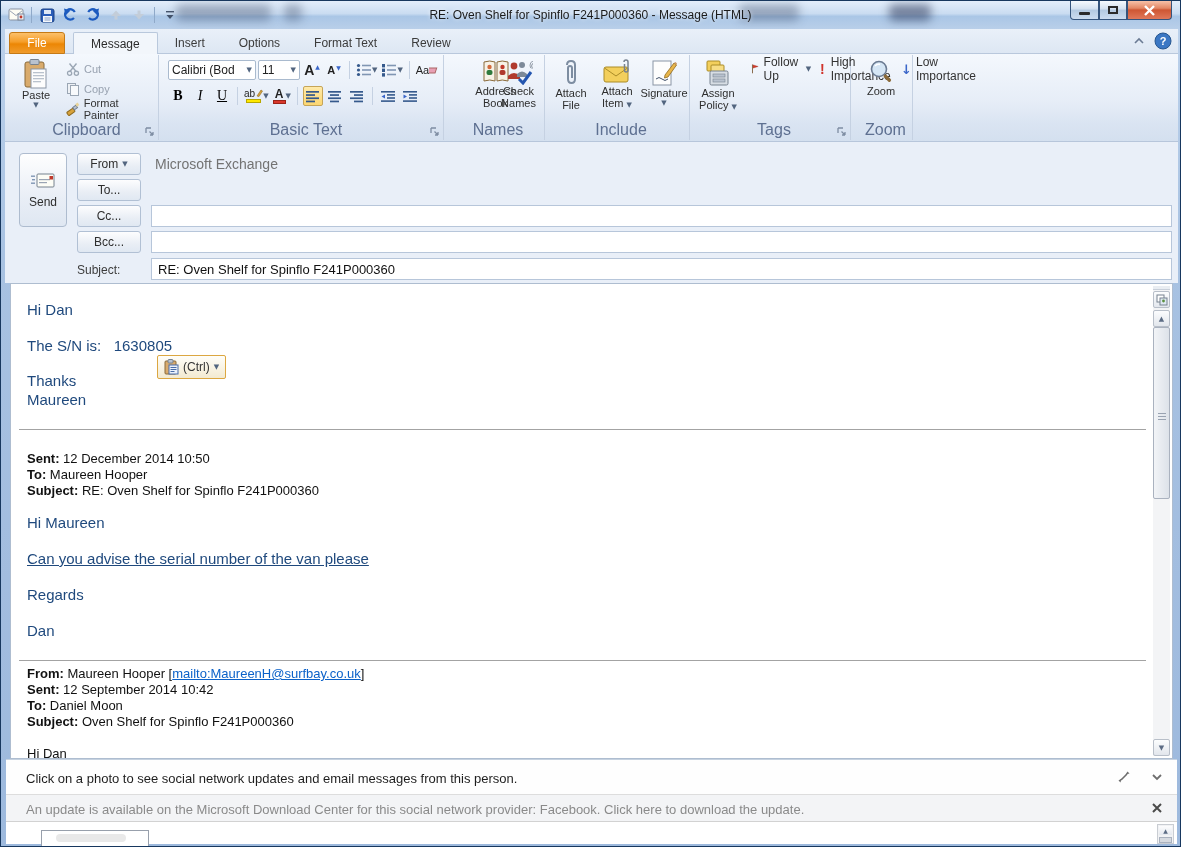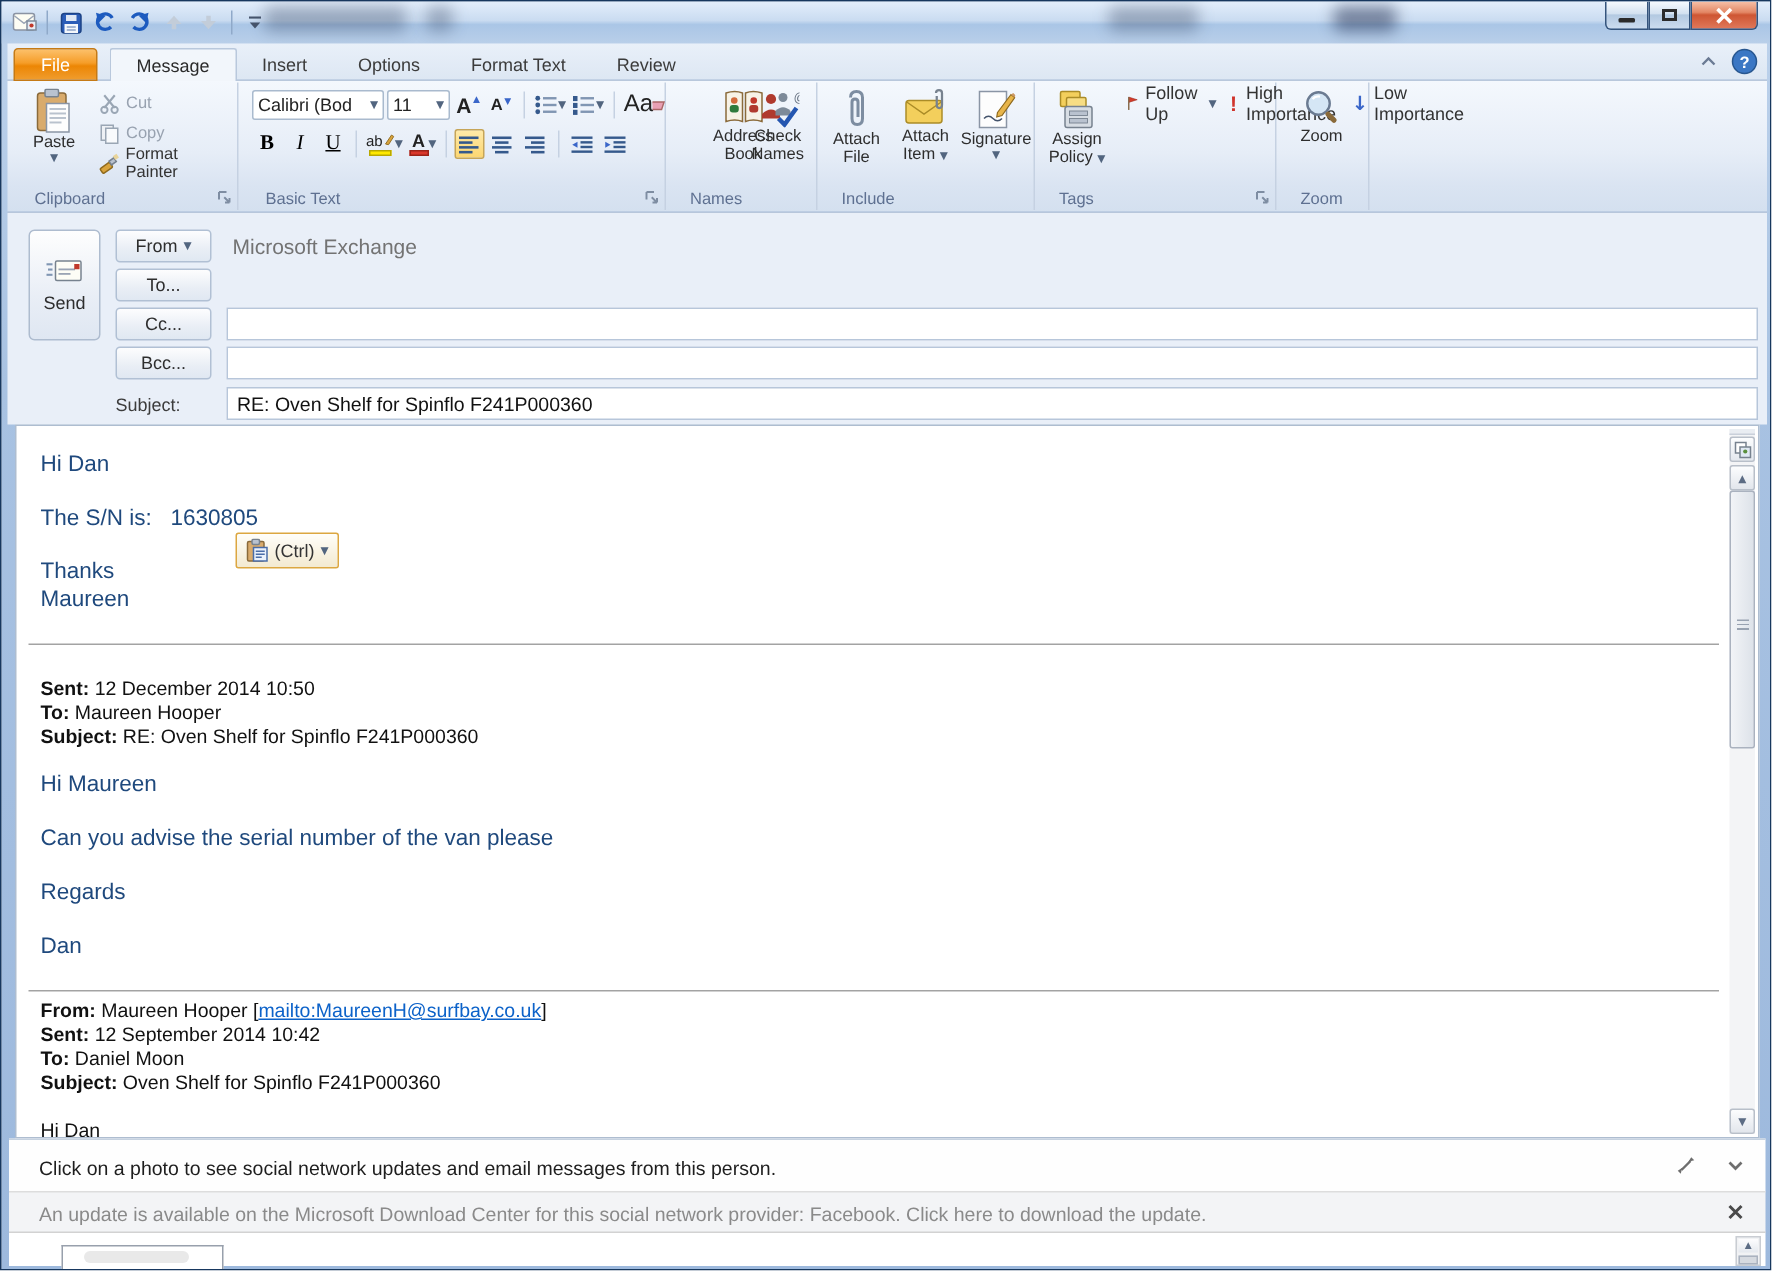--- a/index.html
+++ b/index.html
@@ -36,22 +36,22 @@
     background:linear-gradient(180deg,#fcc06a 0%,#f59d28 45%,#ec8604 55%,#f09c2d 100%); }
   .tab { height:23px; padding:0 17px; display:flex; align-items:center; font-size:12px; color:#3b3b3b; }
   .tab.selected { background:#f2f6fb; border:1px solid #b9c8dc; border-bottom:1px solid #f2f6fb;
     border-radius:2px 2px 0 0; margin-bottom:-1px; color:#2b2b2b; }
   .tabrow-right { position:absolute; right:6px; top:3px; display:flex; gap:8px; align-items:center; }
   
   .ribbon { position:absolute; left:4px; top:53px; width:1173px; height:88px;
     background:linear-gradient(180deg,#f4f8fd 0%,#e6edf7 55%,#dae4f2 80%,#d4e0ef 100%);
     border-bottom:1px solid #b7c6db; }
   .rgroup { position:absolute; top:1px; height:85px; border-right:1px solid #c5d1e2; }
-  .rgroup-label { position:absolute; bottom:1px; left:16px; width:100%; text-align:left;
-    font-size:11px; color:#5e7091; }
+  .rgroup-label { position:absolute; bottom:1px; left:4px; width:100%; text-align:center;
+    font-size:16px; color:#5e7091; }
   .launcher { position:absolute; right:3px; bottom:3px; width:11px; height:11px; }
   .bigbtn { display:flex; flex-direction:column; align-items:center; justify-content:flex-start;
     border:1px solid transparent; border-radius:3px; font-size:11px; color:#2e2e2e; text-align:center; line-height:12px; }
   .bigbtn .drop { margin-top:1px; }
   .drop { font-family:"DejaVu Sans",sans-serif; font-size:7px; color:#52657f; line-height:6px; }
   .smallbtn { display:flex; align-items:center; gap:4px; font-size:11px; color:#333; height:20px; padding:0 3px; border-radius:2px; }
   .disabled-txt { color:#98a2b0; }
   .boxctl { background:#fff; border:1px solid #a9bace; height:20px; display:flex; align-items:center;
     font-size:12px; color:#222; padding:0 3px; border-radius:2px; }
   .boxctl .drop { margin-left:auto; padding-left:3px; }
@@ -171,20 +171,21 @@
           </svg>
       </span>
       <span class="qat-sep"></span>
       <span class="qat-btn">
         <svg width="10" height="10" viewBox="0 0 10 10">
             <rect x="1" y="1" width="8" height="1.4" fill="#44536b"></rect>
             <polygon points="1.5,5 8.5,5 5,9" fill="#44536b"></polygon>
           </svg>
       </span>
     </div>
+    <div class="window-title">RE: Oven Shelf for Spinflo F241P000360  -  Message (HTML)</div>
     <div class="caption">
       <div class="cap min">
           <div class="minline"></div>
         </div>
       <div class="cap max">
           <div class="maxbox"></div>
         </div>
       <div class="cap close">
         <svg width="13" height="11" viewBox="0 0 13 11">
             <path d="M2 1 L11 10 M11 1 L2 10" stroke="#fff" stroke-width="2.4"></path>
@@ -302,21 +303,21 @@
               <rect x="6" y="1.7" width="9" height="1.6" fill="#8096b3"></rect>
               <rect x="1" y="5.6" width="3" height="3.4" fill="#35598c"></rect>
               <rect x="6" y="6.2" width="9" height="1.6" fill="#8096b3"></rect>
               <rect x="1" y="10.2" width="3" height="3.4" fill="#35598c"></rect>
               <rect x="6" y="10.7" width="9" height="1.6" fill="#8096b3"></rect>
             </svg>
           <span class="drop glyph">▼</span>
         </div>
         <span class="vsep"></span>
         <div class="iconbtn">
-          <span style="font-size:16px;color:#222;">Aa</span>
+          <span style="font-size:11px;color:#222;">Aa</span>
           <svg width="10" height="12" viewBox="0 0 10 12">
               <rect x="1" y="4" width="8" height="5" fill="#e8a0b4" stroke="#a66" transform="skewX(-18)"></rect>
             </svg>
         </div>
       </div>
       <div style="position:absolute;left:7px;top:31px;display:flex;align-items:center;gap:2px;">
         <div class="iconbtn">
             <span style="font-family:'Liberation Serif',serif;font-weight:bold;font-size:14px;">B</span>
           </div>
         <div class="iconbtn">
@@ -560,21 +561,21 @@
 
     <div class="bline blue" style="top:88px;">Thanks</div>
     <div class="bline blue" style="top:107px;">Maureen</div>
 
     <div class="hrline" style="top:145px;"></div>
     <div class="bline qt" style="top:167px;"><b>Sent:</b><span class="qv"> 12 December 2014 10:50</span></div>
     <div class="bline qt" style="top:183px;"><b>To:</b><span class="qv"> Maureen Hooper</span></div>
     <div class="bline qt" style="top:199px;"><b>Subject:</b><span class="qv"> RE: Oven Shelf for Spinflo F241P000360</span></div>
 
     <div class="bline blue" style="top:230px;">Hi Maureen</div>
-    <div class="bline blue" style="top:266px;">Can you advise the serial number of the van please</div>
+    <div class="bline blue" style="top:266px;text-decoration:underline;">Can you advise the serial number of the van please</div>
     <div class="bline blue" style="top:302px;">Regards</div>
     <div class="bline blue" style="top:338px;">Dan</div>
 
     <div class="hrline" style="top:376px;"></div>
     <div class="bline qt" style="top:382px;"><b>From:</b><span class="qv"> Maureen Hooper [</span><span class="maillink">mailto:MaureenH@surfbay.co.uk</span><span class="qv">]</span></div>
     <div class="bline qt" style="top:398px;"><b>Sent:</b><span class="qv"> 12 September 2014 10:42</span></div>
     <div class="bline qt" style="top:414px;"><b>To:</b><span class="qv"> Daniel Moon</span></div>
     <div class="bline qt" style="top:430px;"><b>Subject:</b><span class="qv"> Oven Shelf for Spinflo F241P000360</span></div>
 
     <div class="bline qt" style="top:462px;">Hi Dan</div>

